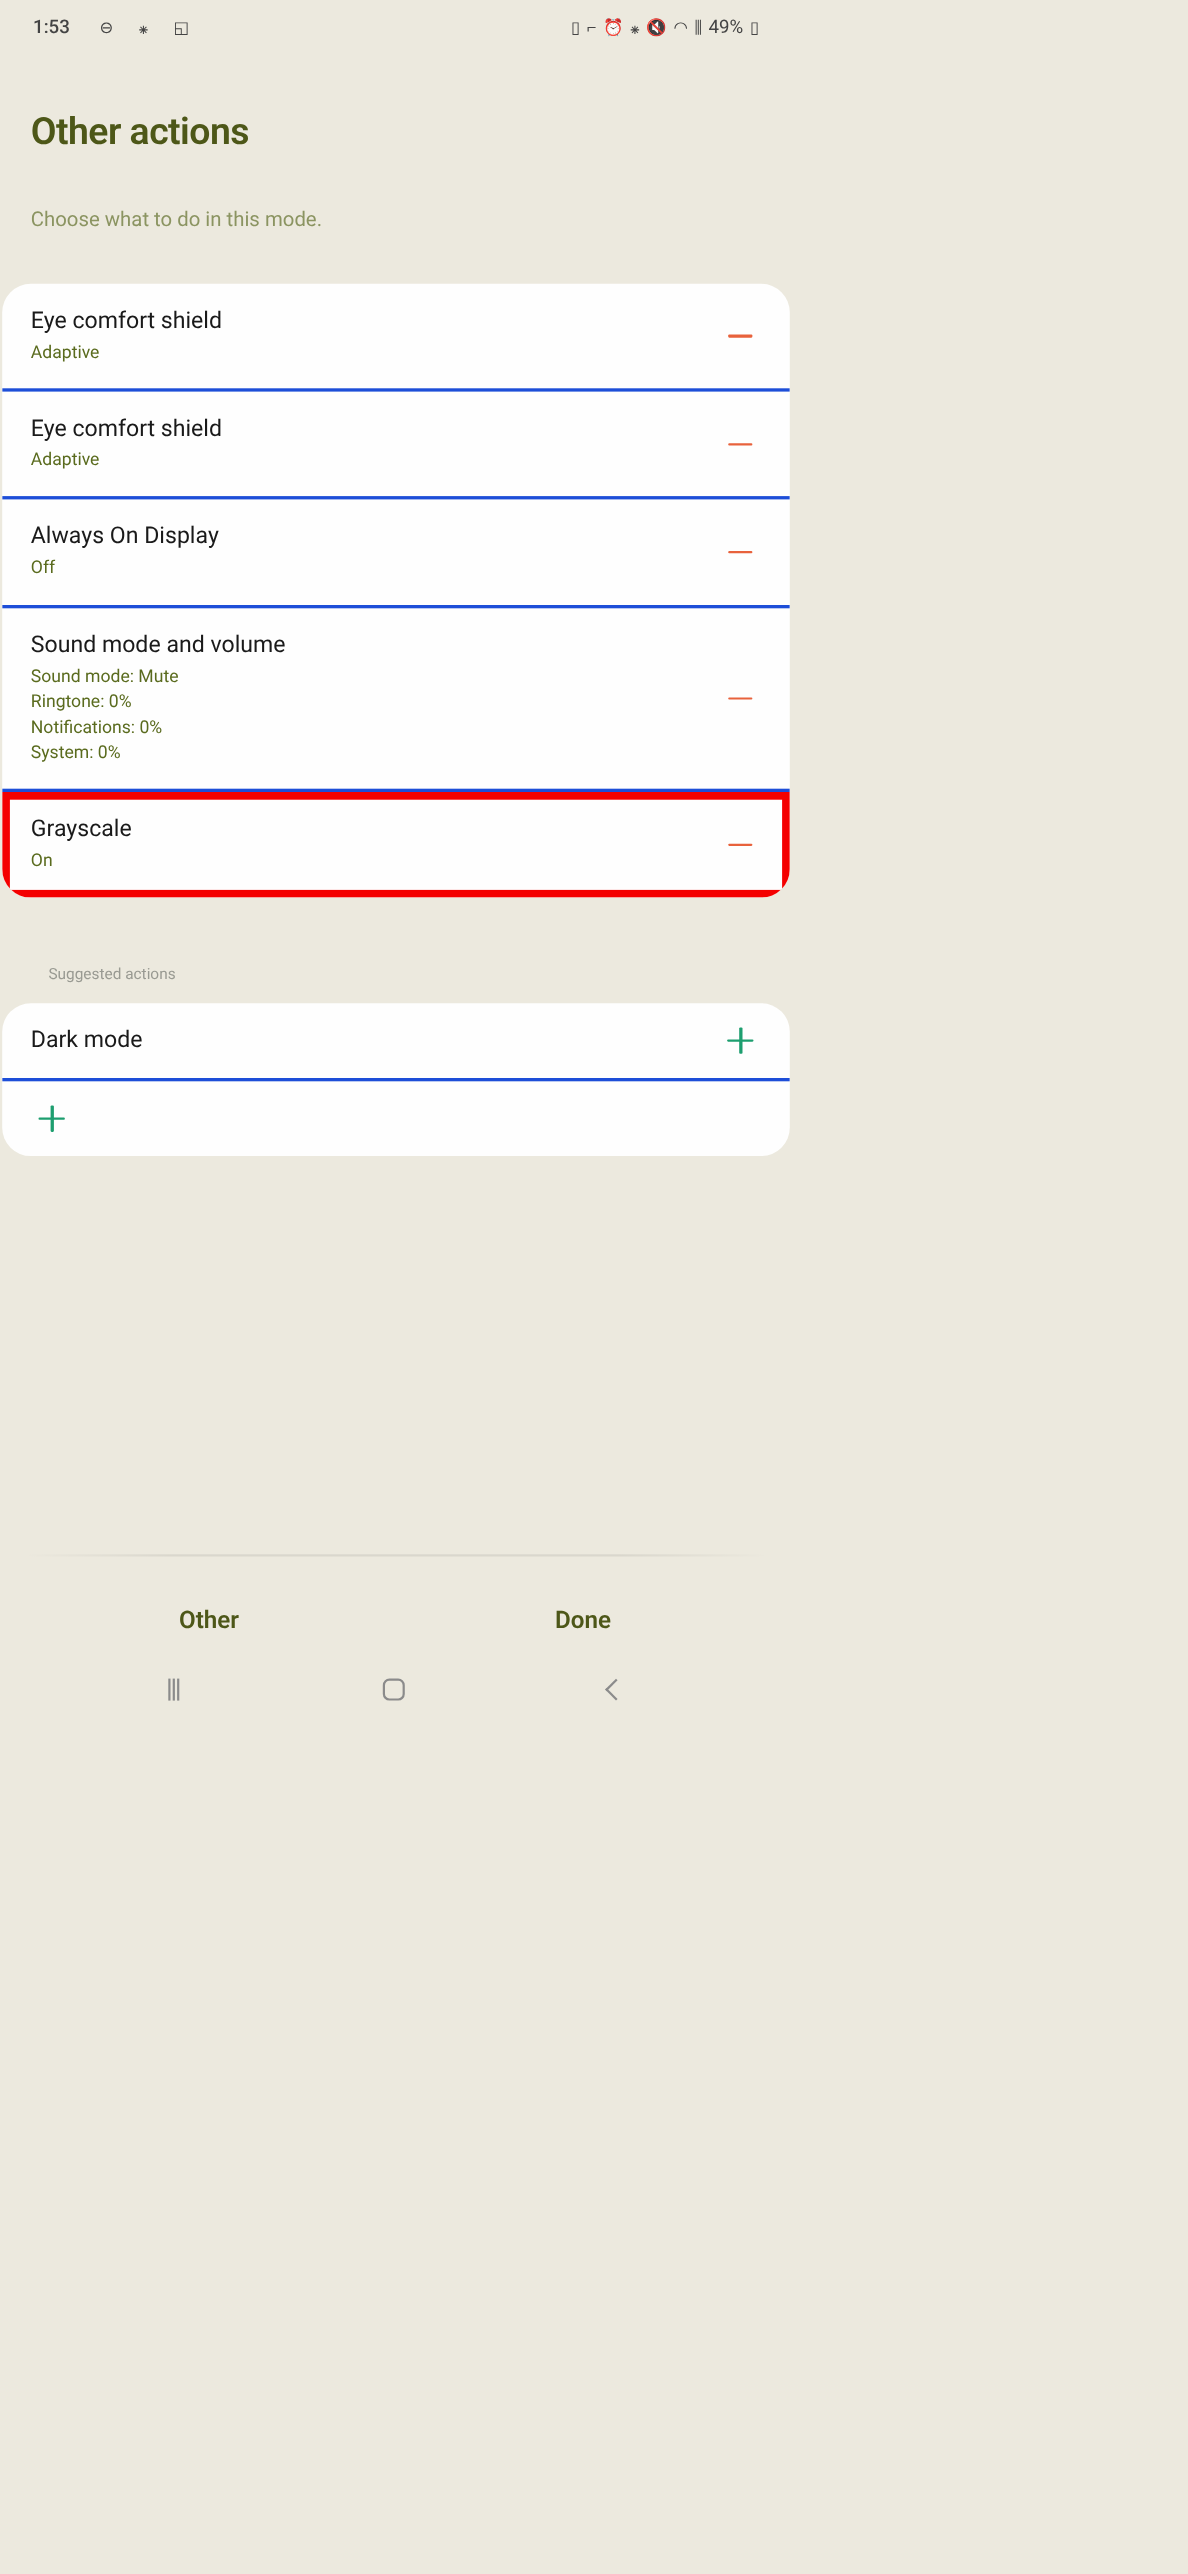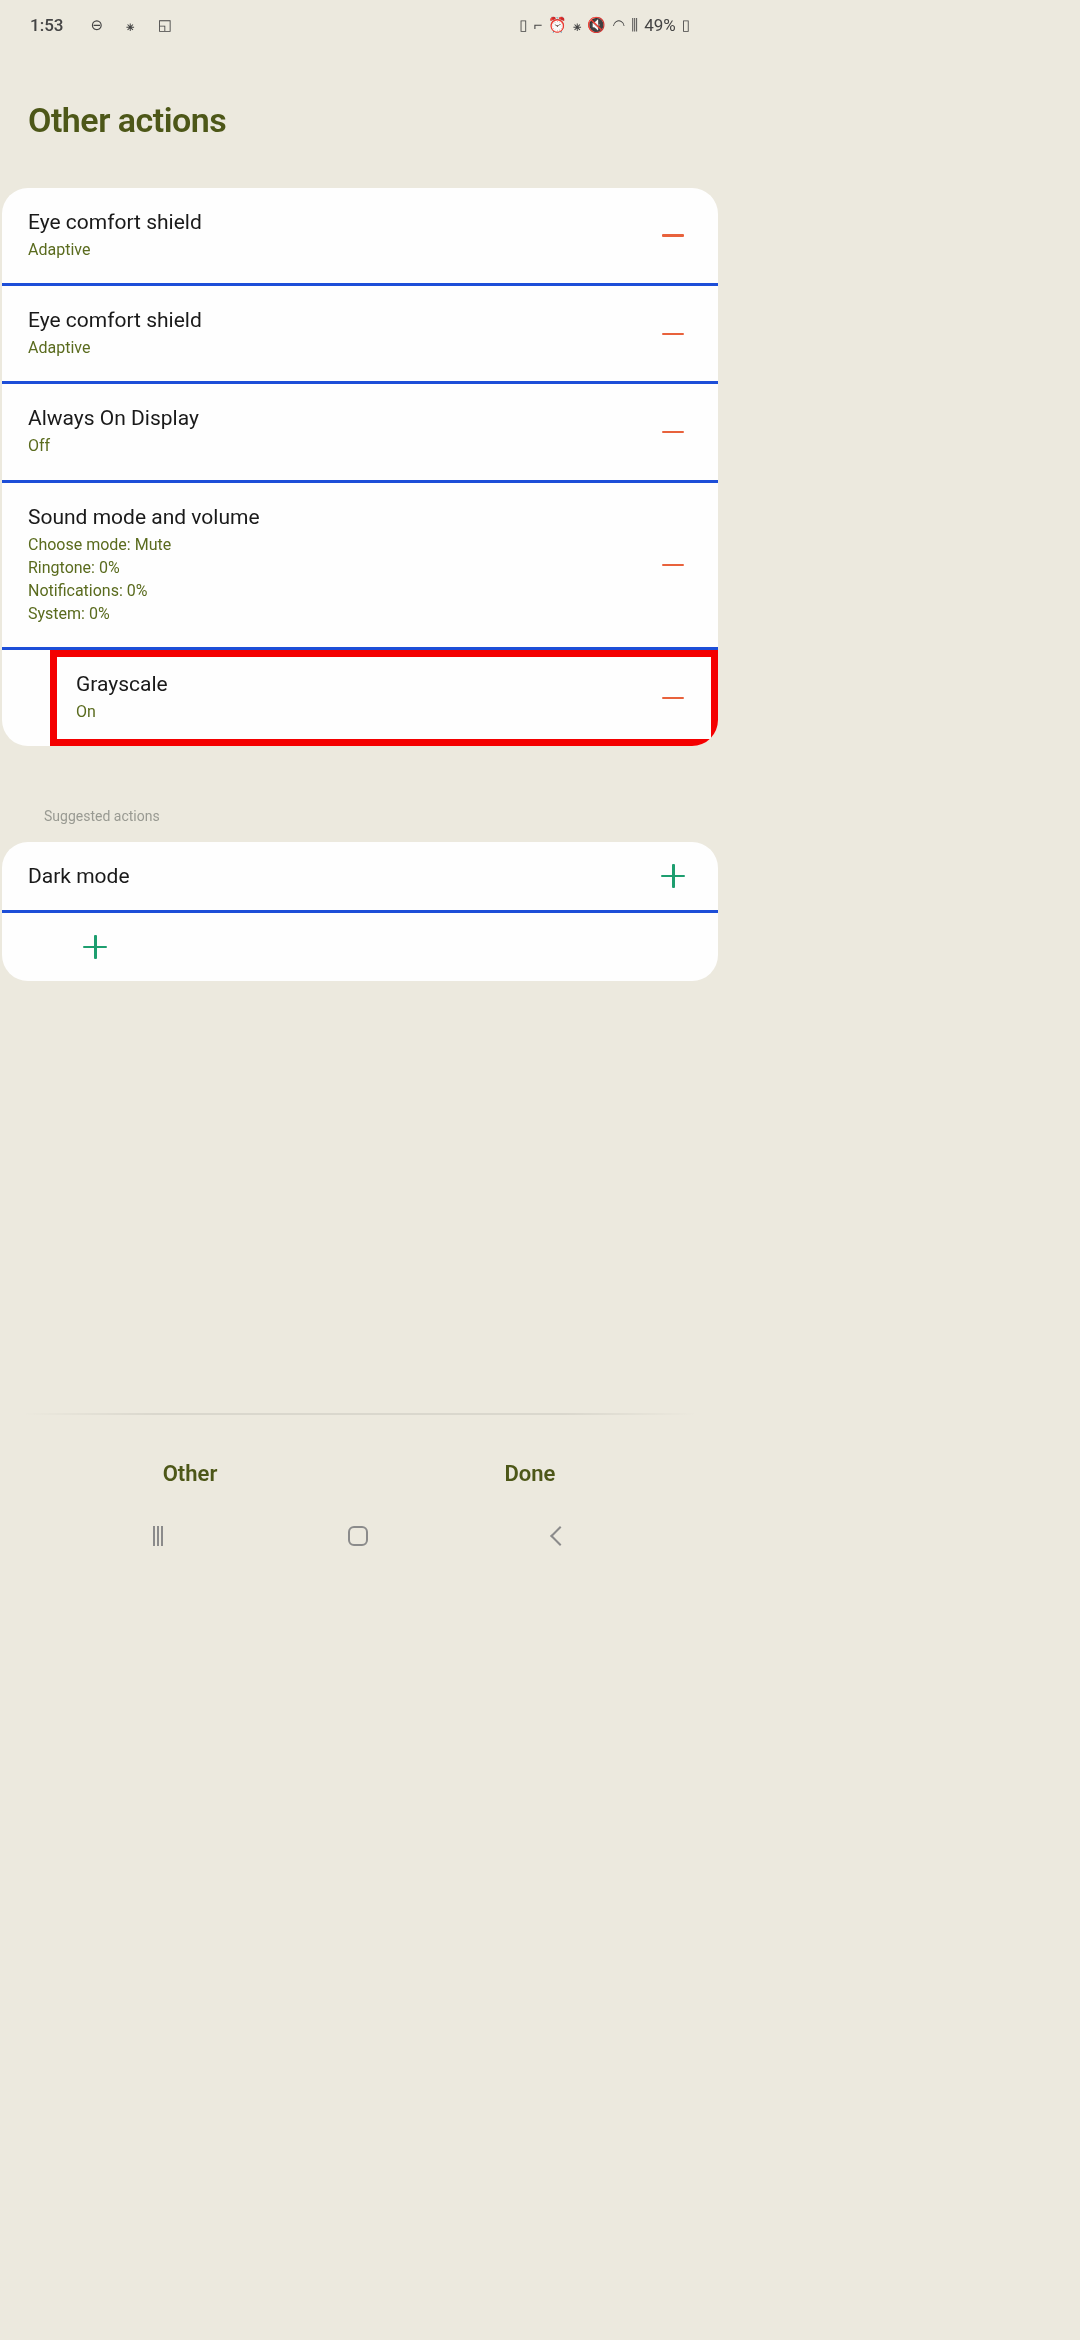--- a/index.html
+++ b/index.html
@@ -68,21 +68,20 @@
     }
     .row {
       display: flex;
       align-items: center;
       padding: 22px 26px;
       border-bottom: 3px solid #1d4ed8;
       position: relative;
     }
     .row:last-child {
       border-bottom: none;
-      margin-left: 48px;
     }
     .row.highlighted {
       outline: 7px solid #f40000;
       outline-offset: -7px;
       z-index: 10;
       position: relative;
     }
     .row-text {
       flex: 1;
     }
@@ -212,20 +211,21 @@
     <span class="status-icon">🔇</span>
     <span class="status-icon">◠</span>
     <span class="status-icon">⫼</span>
     <span>49%</span>
     <span class="status-icon">▯</span>
   </div>
 </div>
 
 <div class="header">
   <h1 class="header-title">Other actions</h1>
+  <p class="header-subtitle">Choose what to do in this mode.</p>
 </div>
 
 <div class="card first">
   <div class="row">
     <div class="row-text">
       <div class="row-title">Eye comfort shield</div>
       <div class="row-sub">Adaptive</div>
     </div>
     <div class="row-action">
       <div class="minus"></div>
@@ -249,21 +249,21 @@
     </div>
     <div class="row-action">
       <div class="minus"></div>
     </div>
   </div>
 
   <div class="row">
     <div class="row-text">
       <div class="row-title">Sound mode and volume</div>
       <div class="row-sub">
-        <div>Choose mode: Mute</div>
+        <div>Sound mode: Mute</div>
         <div>Ringtone: 0%</div>
         <div>Notifications: 0%</div>
         <div>System: 0%</div>
       </div>
     </div>
     <div class="row-action">
       <div class="minus"></div>
     </div>
   </div>
 

